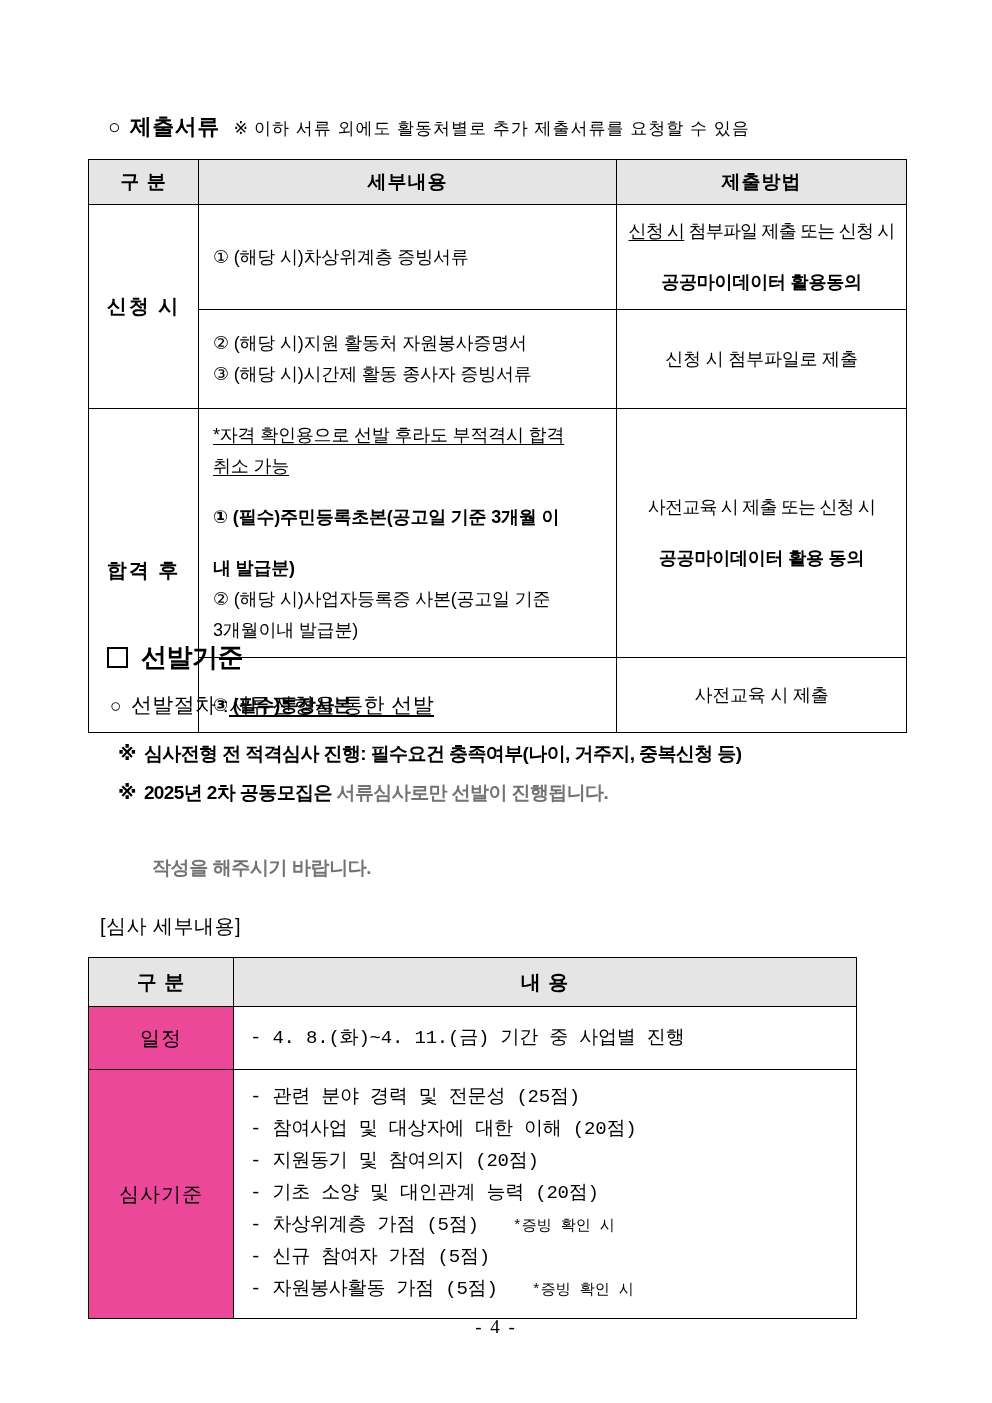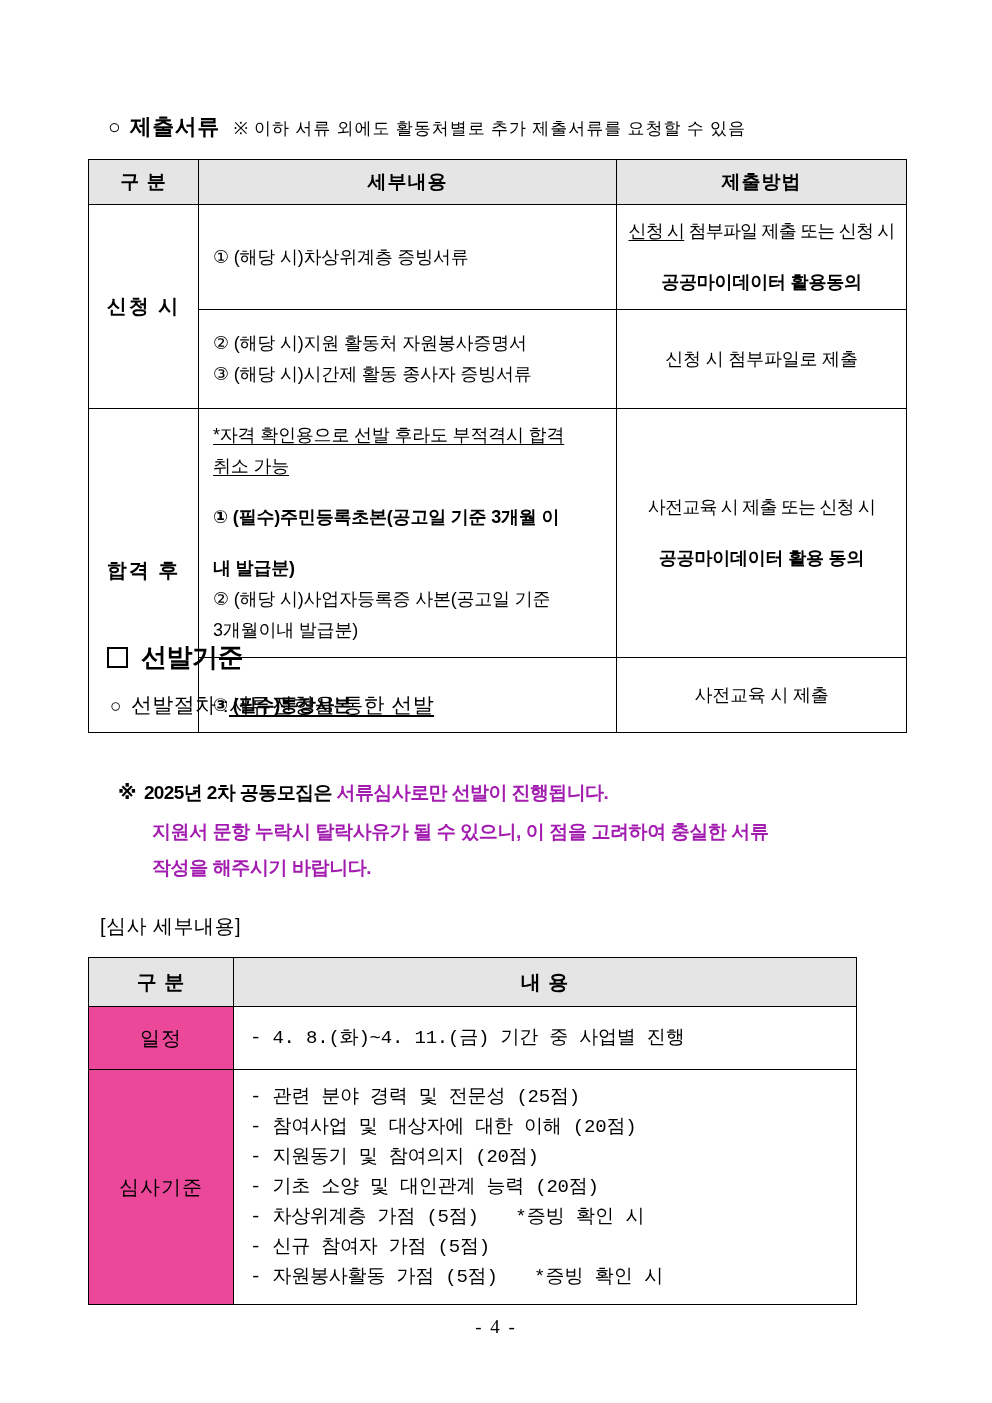--- a/index.html
+++ b/index.html
@@ -19,21 +19,21 @@
     position: absolute;
     left: 0; top: 0;
     width: 992px;
     height: 1403px;
     overflow: hidden;
   }
 
   
   .u  { text-decoration: underline; text-underline-offset: 3px; }
   .b  { font-weight: bold; margin-top: 20px; }
-  .blue { color: #a21caf; }
+  .blue { color: #737373; }
 
   
   .sec1-head {
     position: absolute;
     left: 108px;
     top: 112px;
     display: flex;
     align-items: baseline;
     white-space: nowrap;
   }
@@ -44,21 +44,20 @@
   }
   .sec1-head .title {
     font-size: 22px;
     font-weight: bold;
     letter-spacing: 0.5px;
   }
   .sec1-head .note {
     font-size: 17px;
     margin-left: 14px;
     letter-spacing: 1.0px;
-    font-family: Liberation Serif, serif;
   }
   .sec1-head .note .mark { margin-right: 5px; }
 
   
   table.doc {
     position: absolute;
     border-collapse: collapse;
     table-layout: fixed;
     background: #fff;
   }
@@ -121,21 +120,21 @@
     letter-spacing: -0.2px;
     font-family: Liberation Mono, monospace;
   }
   #tbl-review .crit-list { list-style: none; margin: 0; padding: 0; }
   #tbl-review .crit-list li {
     font-size: 19px;
     line-height: 30px;
     letter-spacing: -0.2px;
     white-space: nowrap;
   }
-  .small-note { font-size: 19px; letter-spacing: 0px; padding-left: 25px; }
+  .small-note { font-size: 15px; letter-spacing: 0px; padding-left: 25px; }
 
   
   .sec2-head {
     position: absolute;
     left: 84px;
     top: 640px;
     display: flex;
     align-items: center;
     white-space: nowrap;
     padding-left: 23px;
@@ -286,26 +285,28 @@
     <span class="sq-bullet"></span>
     <span class="title">선발기준</span>
   </div>
 
   <div class="proc-line">
     <span class="circle-bullet">○</span>
     <span>선발절차 : </span>
     <span class="u">서류전형을 통한 선발</span>
   </div>
 
+  <div class="note-line" id="note-1">
+    <span class="mark">※</span><span>심사전형 전 적격심사 진행: 필수요건 충족여부(나이, 거주지, 중복신청 등)</span>
+  </div>
 
   <div class="note-line" id="note-2">
     <span class="mark">※</span><span>2025년 2차 공동모집은 </span><span class="blue">서류심사로만 선발이 진행됩니다.</span>
   </div>
 
-  <div class="note-cont blue" id="note-3">지원서 문항 누락시 탈락사유가 될 수 있으니, 이 점을 고려하여 충실한 서류</div>
   <div class="note-cont blue" id="note-4">작성을 해주시기 바랍니다.</div>
 
   <div class="bracket-title">[심사 세부내용]</div>
 
   <table class="doc" id="tbl-review">
     <colgroup>
       <col style="width:145px">
       <col style="width:623px">
     </colgroup>
     <thead>

